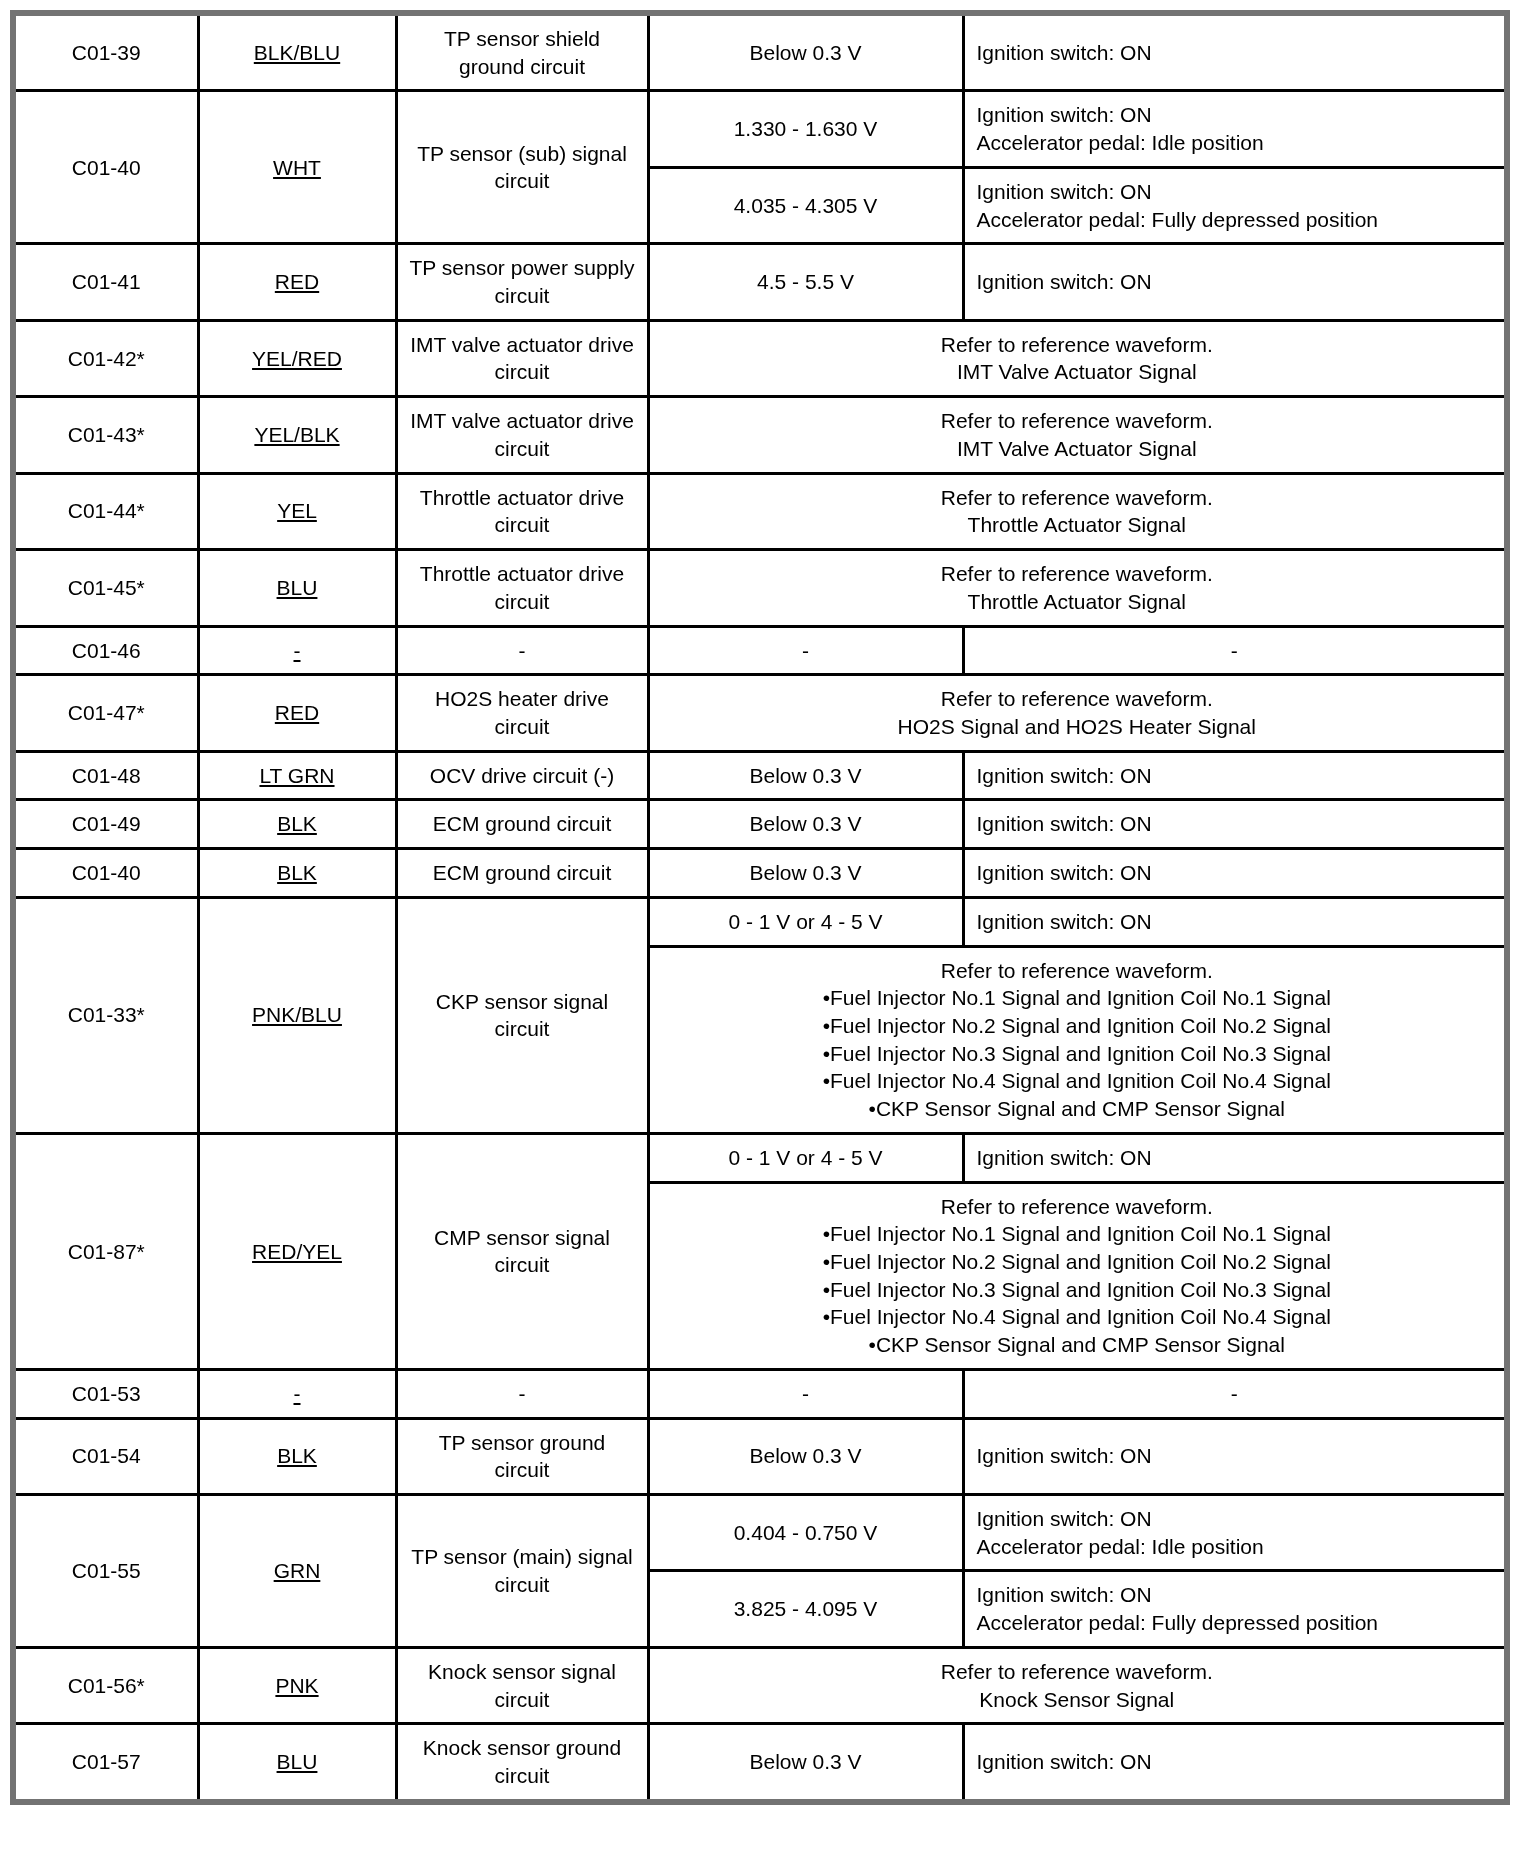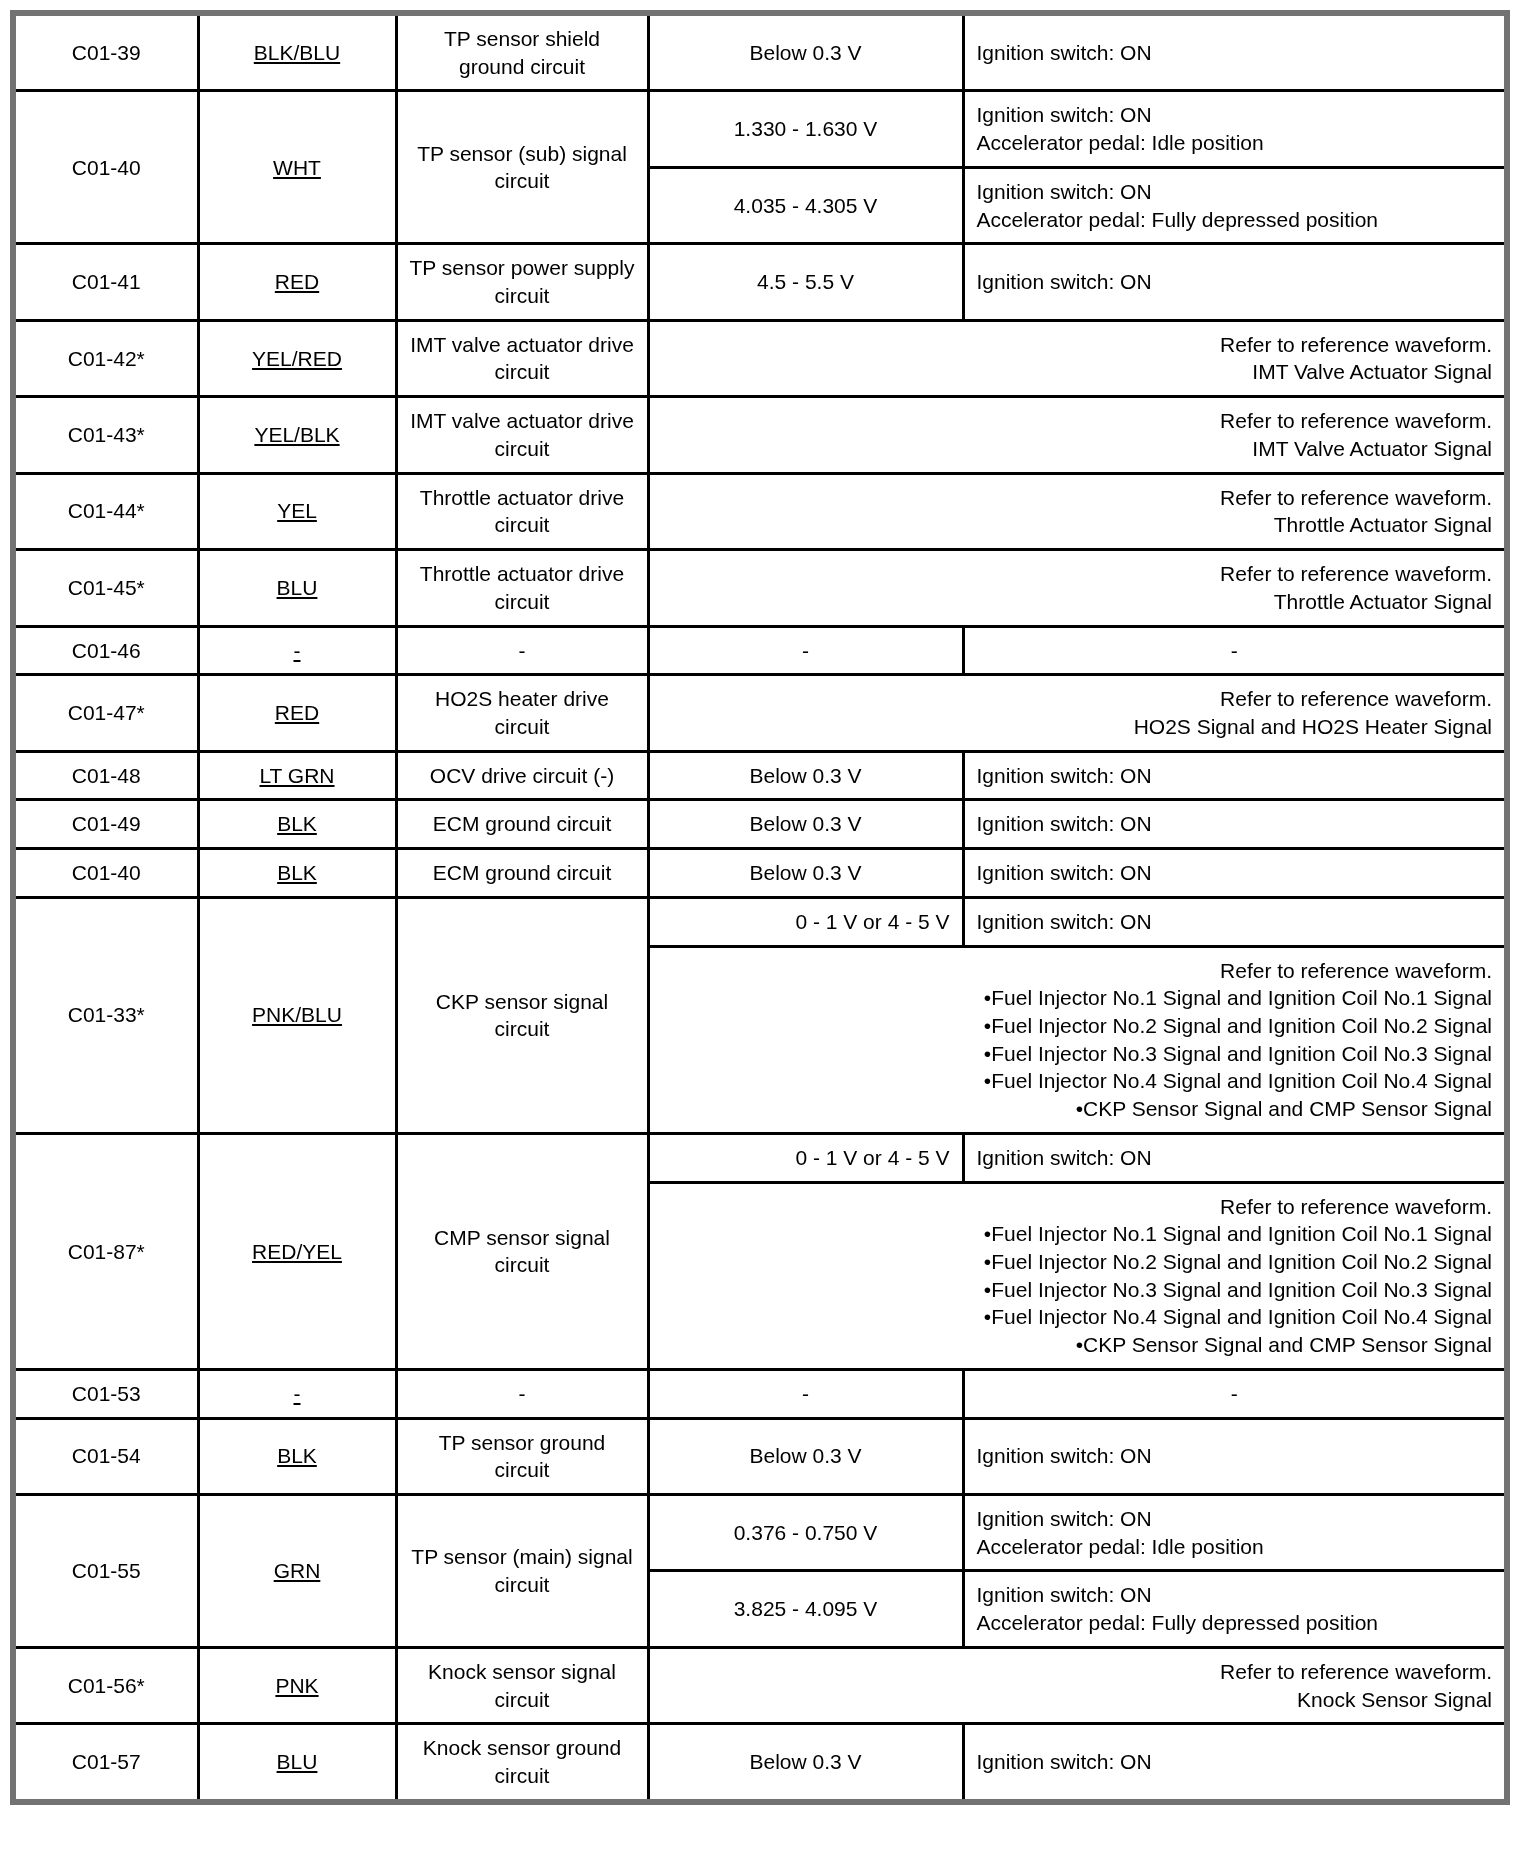--- a/index.html
+++ b/index.html
@@ -26,21 +26,21 @@
     line-height: 1.32;
     padding: 9px 12px;
     vertical-align: middle;
     white-space: pre-line;
     overflow-wrap: break-word;
   }
   td.cell-terminal   { text-align: center; }
   td.cell-wire-color { text-align: center; text-decoration: underline; }
   td.cell-circuit    { text-align: center; }
   td.cell-value      { text-align: center; }
-  td.cell-value.left { text-align: right; }
+  td.cell-value.left { text-align: center; }
   td.cell-condition  { text-align: left; }
   td.center          { text-align: center !important; }
 </style>
 </head>
 <body>
 
 <div class="page">
   <table class="voltage-table">
     <colgroup>
       <col style="width:185px">
@@ -181,21 +181,21 @@
           <td rowspan="1" class="cell-terminal">C01-54</td>
           <td rowspan="1" class="cell-wire-color">BLK</td>
           <td rowspan="1" class="cell-circuit">TP sensor ground circuit</td>
           <td class="cell-value">Below 0.3 V</td>
           <td class="cell-condition">Ignition switch: ON</td>
         </tr>
         <tr>
           <td rowspan="2" class="cell-terminal">C01-55</td>
           <td rowspan="2" class="cell-wire-color">GRN</td>
           <td rowspan="2" class="cell-circuit">TP sensor (main) signal circuit</td>
-          <td class="cell-value">0.376 - 0.750 V</td>
+          <td class="cell-value">0.404 - 0.750 V</td>
           <td class="cell-condition">Ignition switch: ON
 Accelerator pedal: Idle position</td>
         </tr>
         <tr>
           <td class="cell-value">3.825 - 4.095 V</td>
           <td class="cell-condition">Ignition switch: ON
 Accelerator pedal: Fully depressed position</td>
         </tr>
         <tr>
           <td rowspan="1" class="cell-terminal">C01-56*</td>

